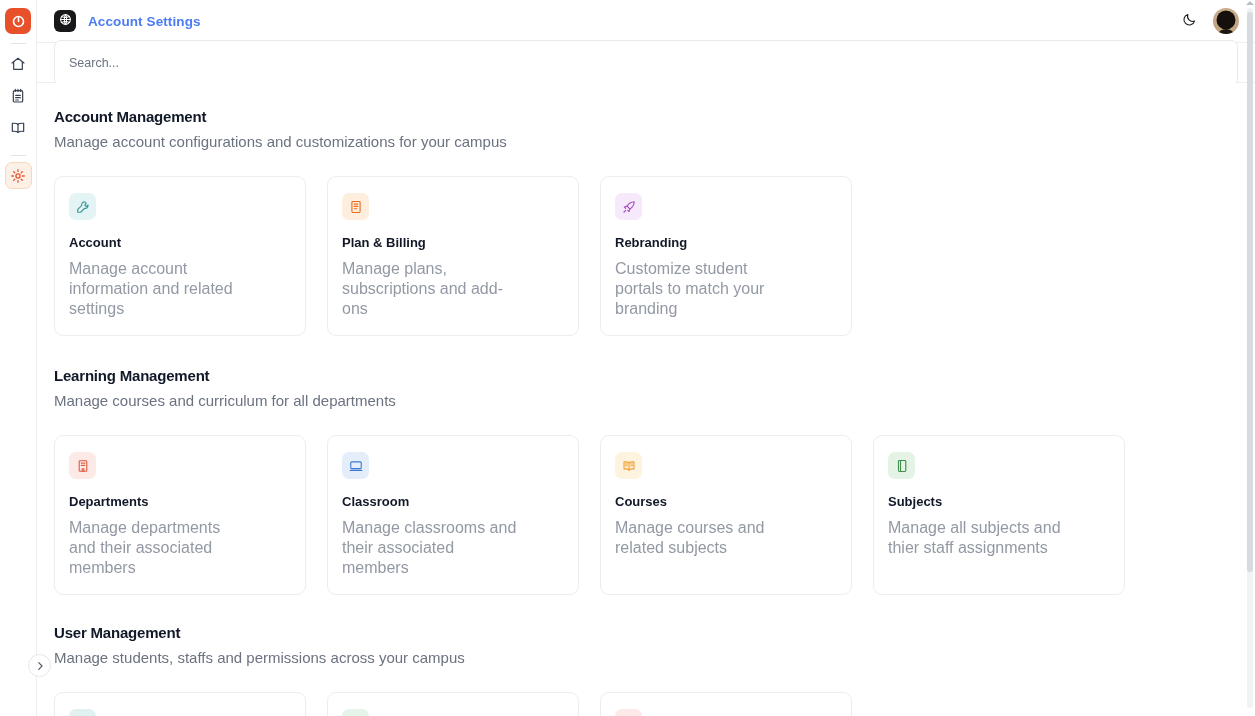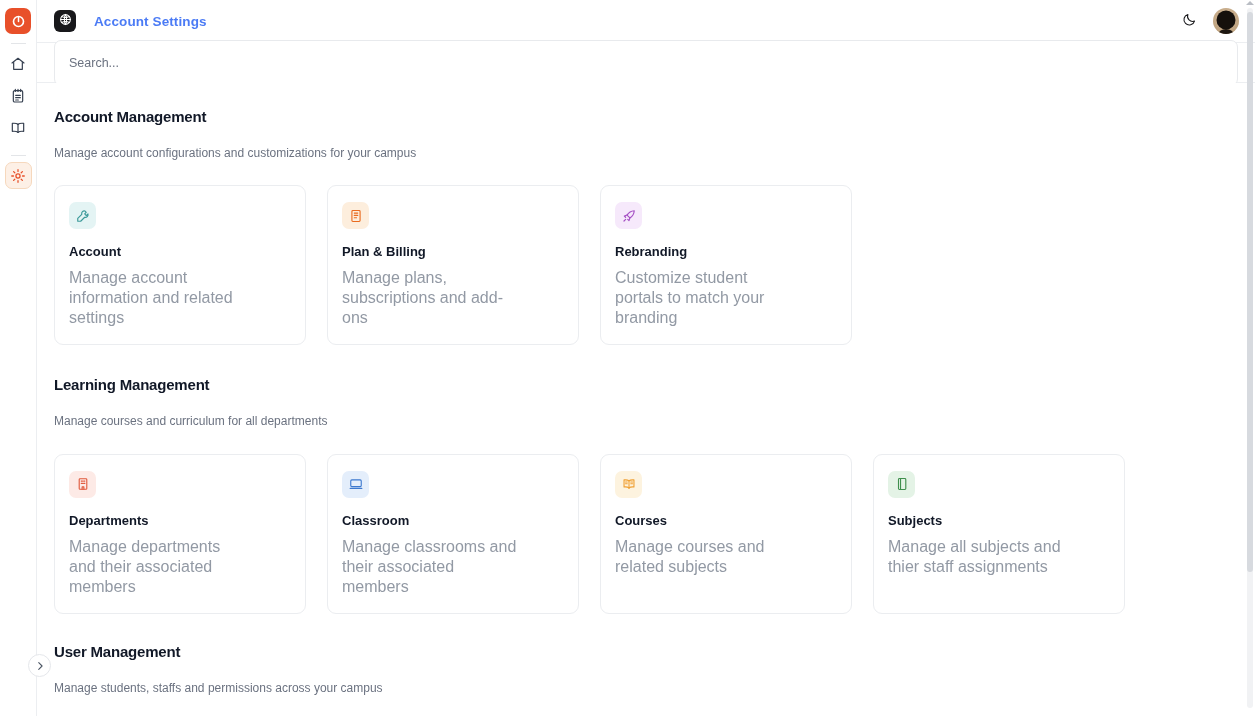--- a/index.html
+++ b/index.html
@@ -68,21 +68,21 @@
   }
   .globe-badge {
     width: 22px; height: 22px;
     border-radius: 6px;
     background: #18181b;
     display: flex; align-items: center; justify-content: center;
     color: #ffffff;
     flex: 0 0 22px;
   }
   .breadcrumb-title {
-    margin-left: 18px;
+    margin-left: 12px;
     font-size: 13.5px;
     font-weight: 700;
     color: #4b7bf5;
     letter-spacing: 0.1px;
   }
   .topbar-right { margin-left: auto; display: flex; align-items: center; gap: 14px; }
   .moon-btn { width: 20px; height: 20px; display: flex; align-items: center; justify-content: center; color: #18181b; }
   .avatar {
     width: 26px; height: 26px; border-radius: 50%;
     overflow: hidden;
@@ -135,23 +135,23 @@
   }
   .section { padding-top: 0; }
   .section-title {
     font-size: 15px;
     font-weight: 700;
     color: #111827;
     letter-spacing: -0.2px;
     line-height: 1;
   }
   .section-sub {
-    font-size: 12px;
+    font-size: 15px;
     color: #6b7280;
-    margin-top: 22px;
+    margin-top: 9px;
     line-height: 1.2;
   }
   .card-grid {
     display: grid;
     grid-template-columns: repeat(4, 252px);
     gap: 21px;
     margin-top: 25px;
   }
   .card {
     border: 1px solid #ebedf0;

